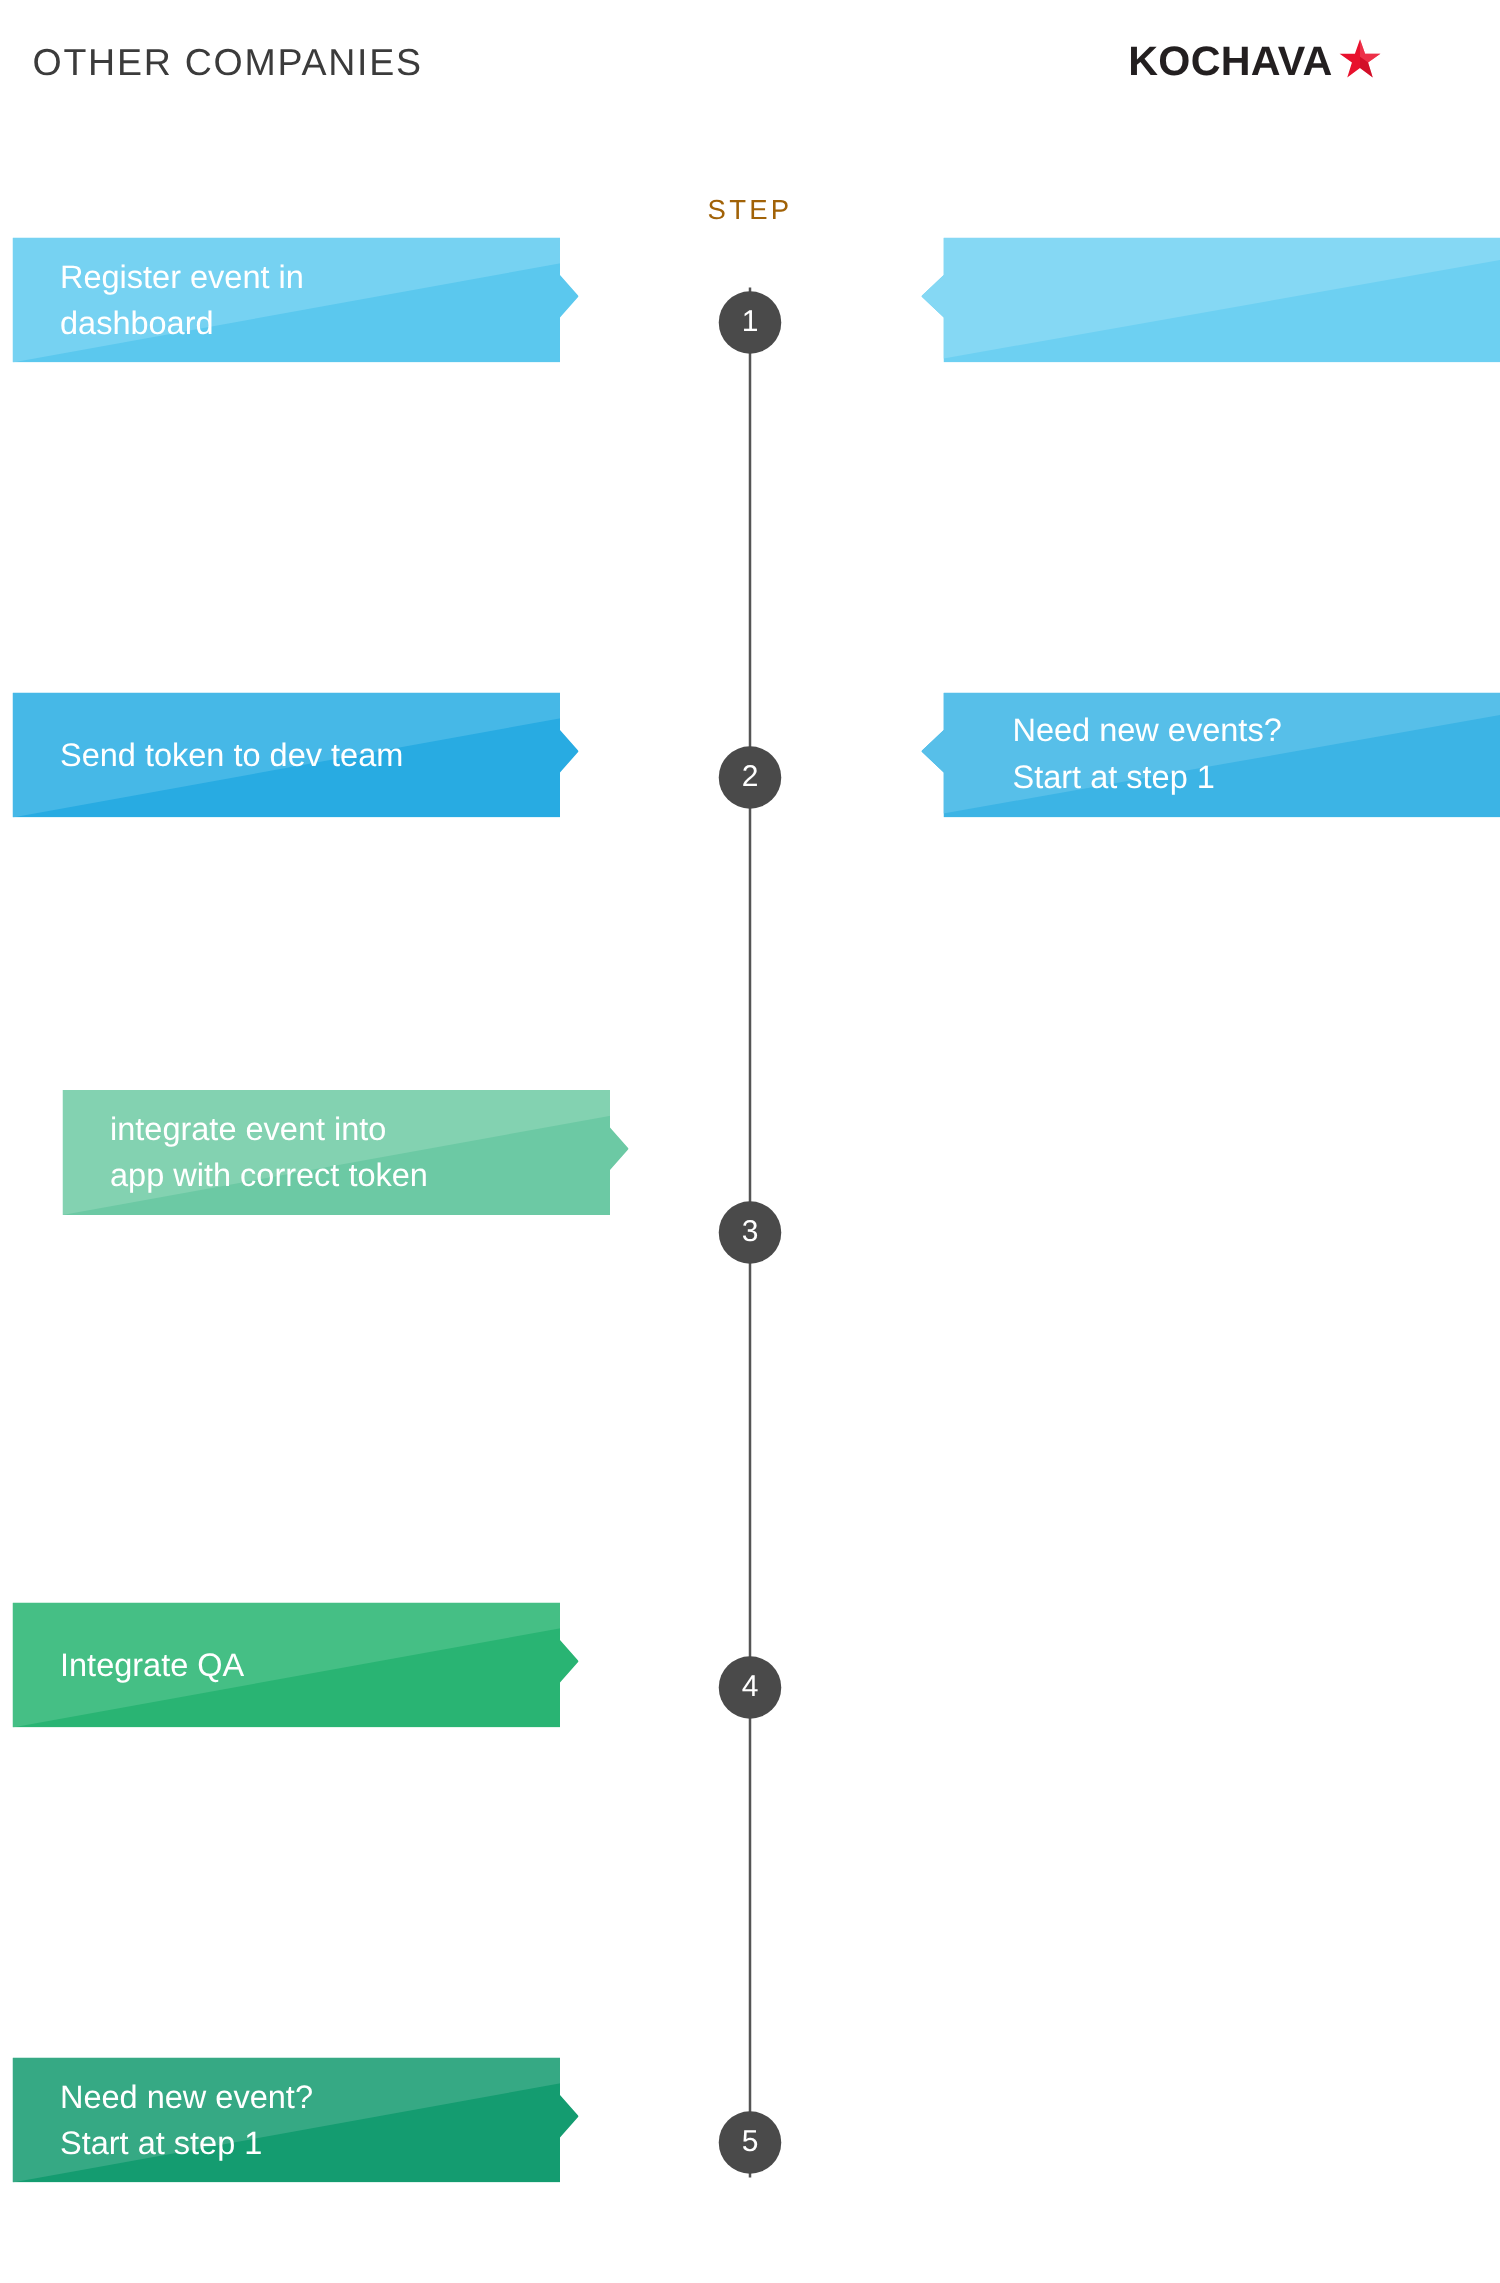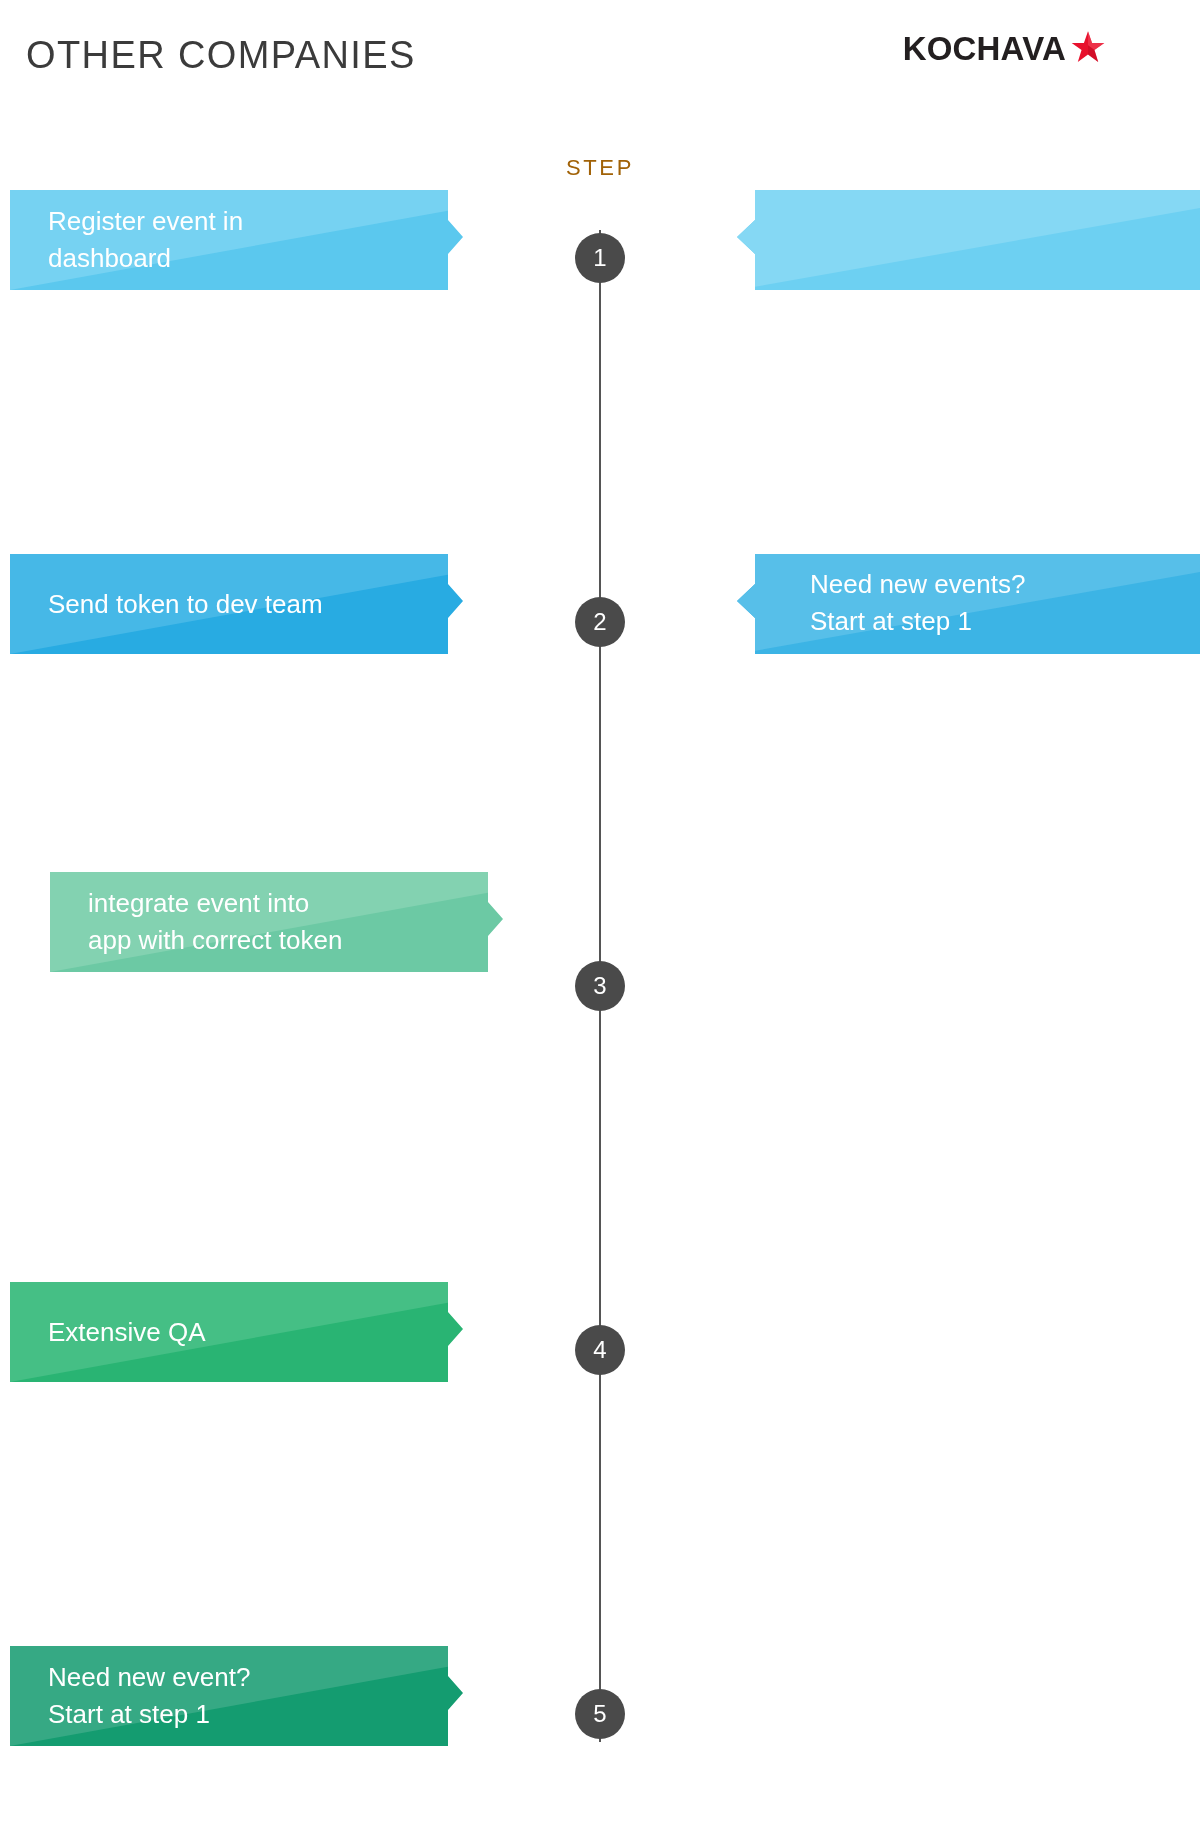--- a/index.html
+++ b/index.html
@@ -7,21 +7,21 @@
     width: 1200px; height: 1826px;
     background: #ffffff;
     font-family: "Liberation Sans", sans-serif;
     overflow: hidden;
   }
   #root { position: relative; width: 1200px; height: 1826px; }
 
   
   .hdr-left {
     position: absolute; left: 26px; top: 34px;
-    font-size: 38px; letter-spacing: 1.4px;
+    font-size: 30px; letter-spacing: 1.4px;
     color: #3b3b3b; font-weight: 400; white-space: nowrap;
   }
   .hdr-right {
     position: absolute; right: 95px; top: 30px;
     display: flex; gap: 2px;
   }
   .hdr-right .wordmark {
     font-size: 33px; font-weight: 700; letter-spacing: 0.2px;
     color: #231f20; white-space: nowrap;
   }
@@ -155,21 +155,21 @@
               <clipPath id="clip-left-3">
                 <path d="M0,0 L438,0 L438,30 L453,47 L438,64 L438,100 L0,100 Z"></path>
               </clipPath>
             </defs>
             <g clip-path="url(#clip-left-3)">
               <rect x="0" y="0" width="453" height="100" fill="#29B473"></rect>
               <polygon points="0,0 453,0 453,18 0,100" fill="#45BF85"></polygon>
             </g>
           </svg>
         </div>
-        <div class="label" style="top: 31.5px;">Extensive QA</div>
+        <div class="label" style="top: 31.5px;">Integrate QA</div>
       </div>
       <div class="box left" style="top: 1646px; height: 100px; width: 453px; left: 10px;">
         <div class="shape">
           <svg viewBox="0 0 453 100" preserveAspectRatio="none">
             <defs>
               <clipPath id="clip-left-4">
                 <path d="M0,0 L438,0 L438,30 L453,47 L438,64 L438,100 L0,100 Z"></path>
               </clipPath>
             </defs>
             <g clip-path="url(#clip-left-4)">

